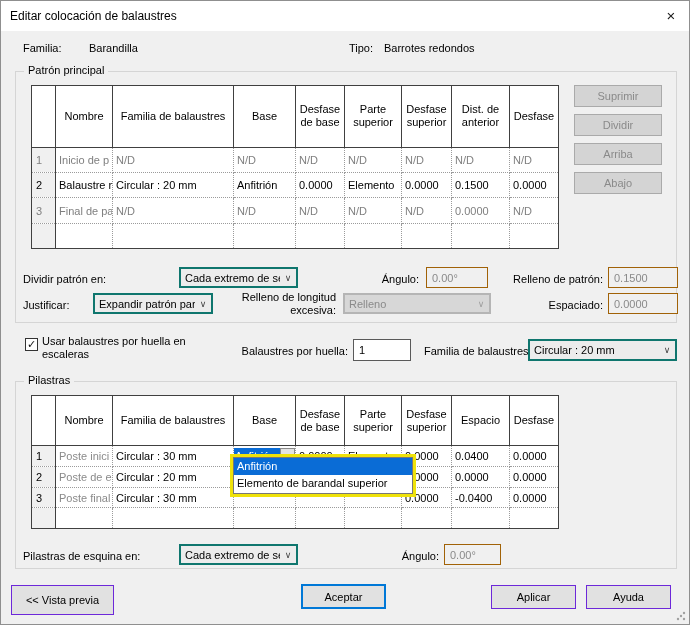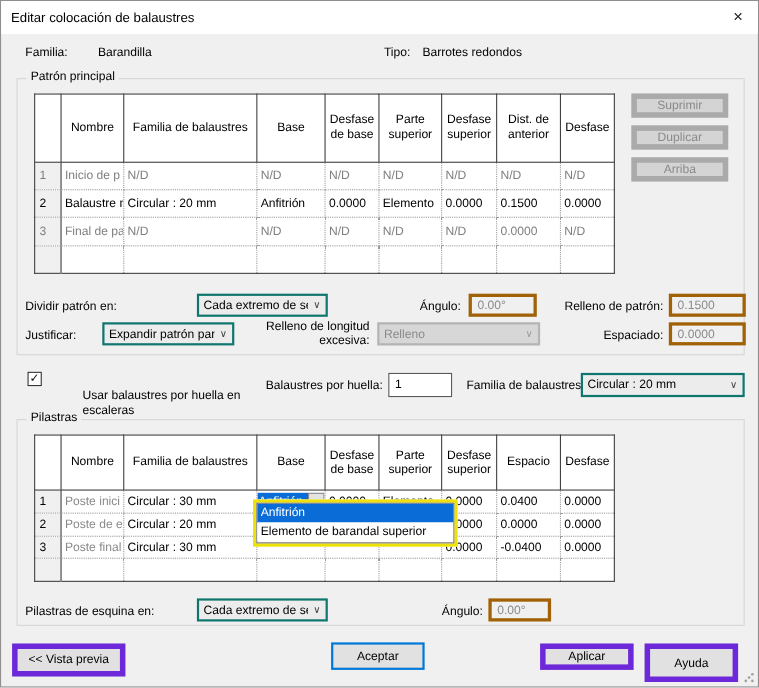--- a/index.html
+++ b/index.html
@@ -26,35 +26,35 @@
                border:1px solid #404040; position:absolute; }
   .grid th { border:1px solid #404040; font-weight:normal; font-size:11px; text-align:center;
              vertical-align:middle; padding:1px 2px; background:#fff; line-height:13px; }
   .grid td { border-right:1px dotted #9b9b9b; border-bottom:1px dotted #9b9b9b; font-size:11px;
              padding:0 3px; white-space:nowrap; overflow:hidden; height:18px; vertical-align:middle; }
   .grid td.num { background:#f0f0f0; border-right:1px solid #404040; padding-left:4px; }
   .grid tr.muted td { color:#7f7f7f; }
   .grid tr.filler td { border-bottom:none; }
 
   
-  .btn { position:absolute; background:#e1e1e1; border:5px solid #6d28d9; font-size:11px;
+  .btn { position:absolute; background:#e1e1e1; border:1px solid #6d28d9; font-size:11px;
          font-family:inherit; color:#000; cursor:pointer; }
   .btn.disabled { background:#d4d4d4; border-color:#aaaaaa; color:#8a8a8a; cursor:default; }
   .btn.default { border:2px solid #0078d7; }
 
   
   .combo { position:absolute; background:#ececec; border:2px solid #0f766e; display:flex;
            align-items:center; overflow:hidden; cursor:pointer; }
   .combo .combo-text { flex:1; padding-left:4px; white-space:nowrap; overflow:hidden; }
   .combo .chev { width:16px; text-align:center; color:#404040; font-size:9px; flex:0 0 auto; }
   .combo.disabled { background:#d7d7d7; border-color:#b5b5b5; color:#8a8a8a; cursor:default; }
   .combo.disabled .chev { color:#9d9d9d; }
 
   
-  .tfield { position:absolute; border:3px solid #a16207; background:#f0f0f0; color:#8a8a8a;
+  .tfield { position:absolute; border:1px solid #a16207; background:#f0f0f0; color:#8a8a8a;
             padding:0 5px; display:flex; align-items:center; }
   .tfield.enabled { background:#ffffff; border:1px solid #5a5a5a; color:#000; }
 
   
   .checkbox { position:absolute; width:13px; height:13px; background:#fff; border:1px solid #333;
               font-size:11px; line-height:11px; text-align:center; cursor:pointer; color:#111; }
 
   
   .cell-combo { display:flex; height:17px; align-items:stretch; cursor:pointer; }
   .cell-combo .sel { flex:1; background:#0a6cd6; color:#fff; padding-left:1px; overflow:hidden;
@@ -158,22 +158,23 @@
           <td></td>
           <td></td>
           <td></td>
           <td></td>
           <td></td>
     </tr>
   </tbody>
     </table>
 
   <button class="btn disabled" style="left:573px;top:84px;width:88px;height:22px;">Suprimir</button>
-  <button class="btn disabled" style="left:573px;top:113px;width:88px;height:22px;">Duplicar</button>
+  <button class="btn disabled" style="left:573px;top:113px;width:88px;height:22px;">Dividir</button>
   <button class="btn disabled" style="left:573px;top:142px;width:88px;height:22px;">Arriba</button>
+  <button class="btn disabled" style="left:573px;top:171px;width:88px;height:22px;">Abajo</button>
 
   <span class="lbl" style="left:22px;top:272px;">Dividir patrón en:</span>
   <div class="combo" style="left:178px;top:266px;width:119px;height:21px;">
     <span class="combo-text">Cada extremo de se</span>
     <span class="chev">∨</span>
   </div>
   <span class="lbl r" style="left:355px;top:272px;width:63px;">Ángulo:</span>
   <div class="tfield" style="left:425px;top:266px;width:62px;height:21px;">0.00°</div>
   <span class="lbl r" style="left:490px;top:272px;width:112px;">Relleno de patrón:</span>
   <div class="tfield" style="left:607px;top:266px;width:70px;height:21px;">0.1500</div>
@@ -187,21 +188,21 @@
   <div class="combo disabled" style="left:342px;top:292px;width:148px;height:21px;">
     <span class="combo-text">Relleno</span>
     <span class="chev">∨</span>
   </div>
   <span class="lbl r" style="left:510px;top:298px;width:92px;">Espaciado:</span>
   <div class="tfield" style="left:607px;top:292px;width:70px;height:21px;">0.0000</div>
 
   <div class="checkbox" style="left:24px;top:337px;">
     <span>✓</span>
   </div>
-  <span class="lbl" style="left:41px;top:353px;width:160px;line-height:13px;white-space:normal;margin-left:33px;"><span>Usar balaustres por huella en</span><br><span>escaleras</span></span>
+  <span class="lbl" style="left:41px;top:334px;width:160px;line-height:13px;white-space:normal;"><span>Usar balaustres por huella en</span><br><span>escaleras</span></span>
   <span class="lbl r" style="left:240px;top:344px;width:107px;">Balaustres por huella:</span>
   <div class="tfield enabled" style="left:352px;top:338px;width:58px;height:22px;">1</div>
   <span class="lbl" style="left:423px;top:344px;">Familia de balaustres:</span>
   <div class="combo" style="left:527px;top:338px;width:149px;height:22px;">
     <span class="combo-text">Circular : 20 mm</span>
     <span class="chev">∨</span>
   </div>
 
   <div class="group" style="left:14px;top:380px;width:662px;height:188px;">
     <span class="legend">Pilastras</span>
@@ -294,21 +295,21 @@
   <div class="combo" style="left:178px;top:543px;width:119px;height:21px;">
     <span class="combo-text">Cada extremo de se</span>
     <span class="chev">∨</span>
   </div>
   <span class="lbl r" style="left:380px;top:549px;width:58px;">Ángulo:</span>
   <div class="tfield" style="left:443px;top:543px;width:57px;height:21px;">0.00°</div>
 
   <button class="btn" style="left:10px;top:584px;width:103px;height:30px;">&lt;&lt; Vista previa</button>
   <button class="btn default" style="left:300px;top:583px;width:85px;height:25px;">Aceptar</button>
   <button class="btn" style="left:490px;top:584px;width:85px;height:24px;">Aplicar</button>
-  <button class="btn" style="left:585px;top:584px;width:85px;height:35px;">Ayuda</button>
+  <button class="btn" style="left:585px;top:584px;width:85px;height:24px;">Ayuda</button>
 
   <svg class="grip" width="10" height="10">
     <circle cx="8" cy="2" r="1.2" fill="#a0a0a0"></circle>
     <circle cx="8" cy="8" r="1.2" fill="#a0a0a0"></circle>
     <circle cx="2" cy="8" r="1.2" fill="#a0a0a0"></circle>
     <circle cx="5" cy="5" r="1.2" fill="#a0a0a0"></circle>
   </svg>
 </div>
 
 </body></html>

